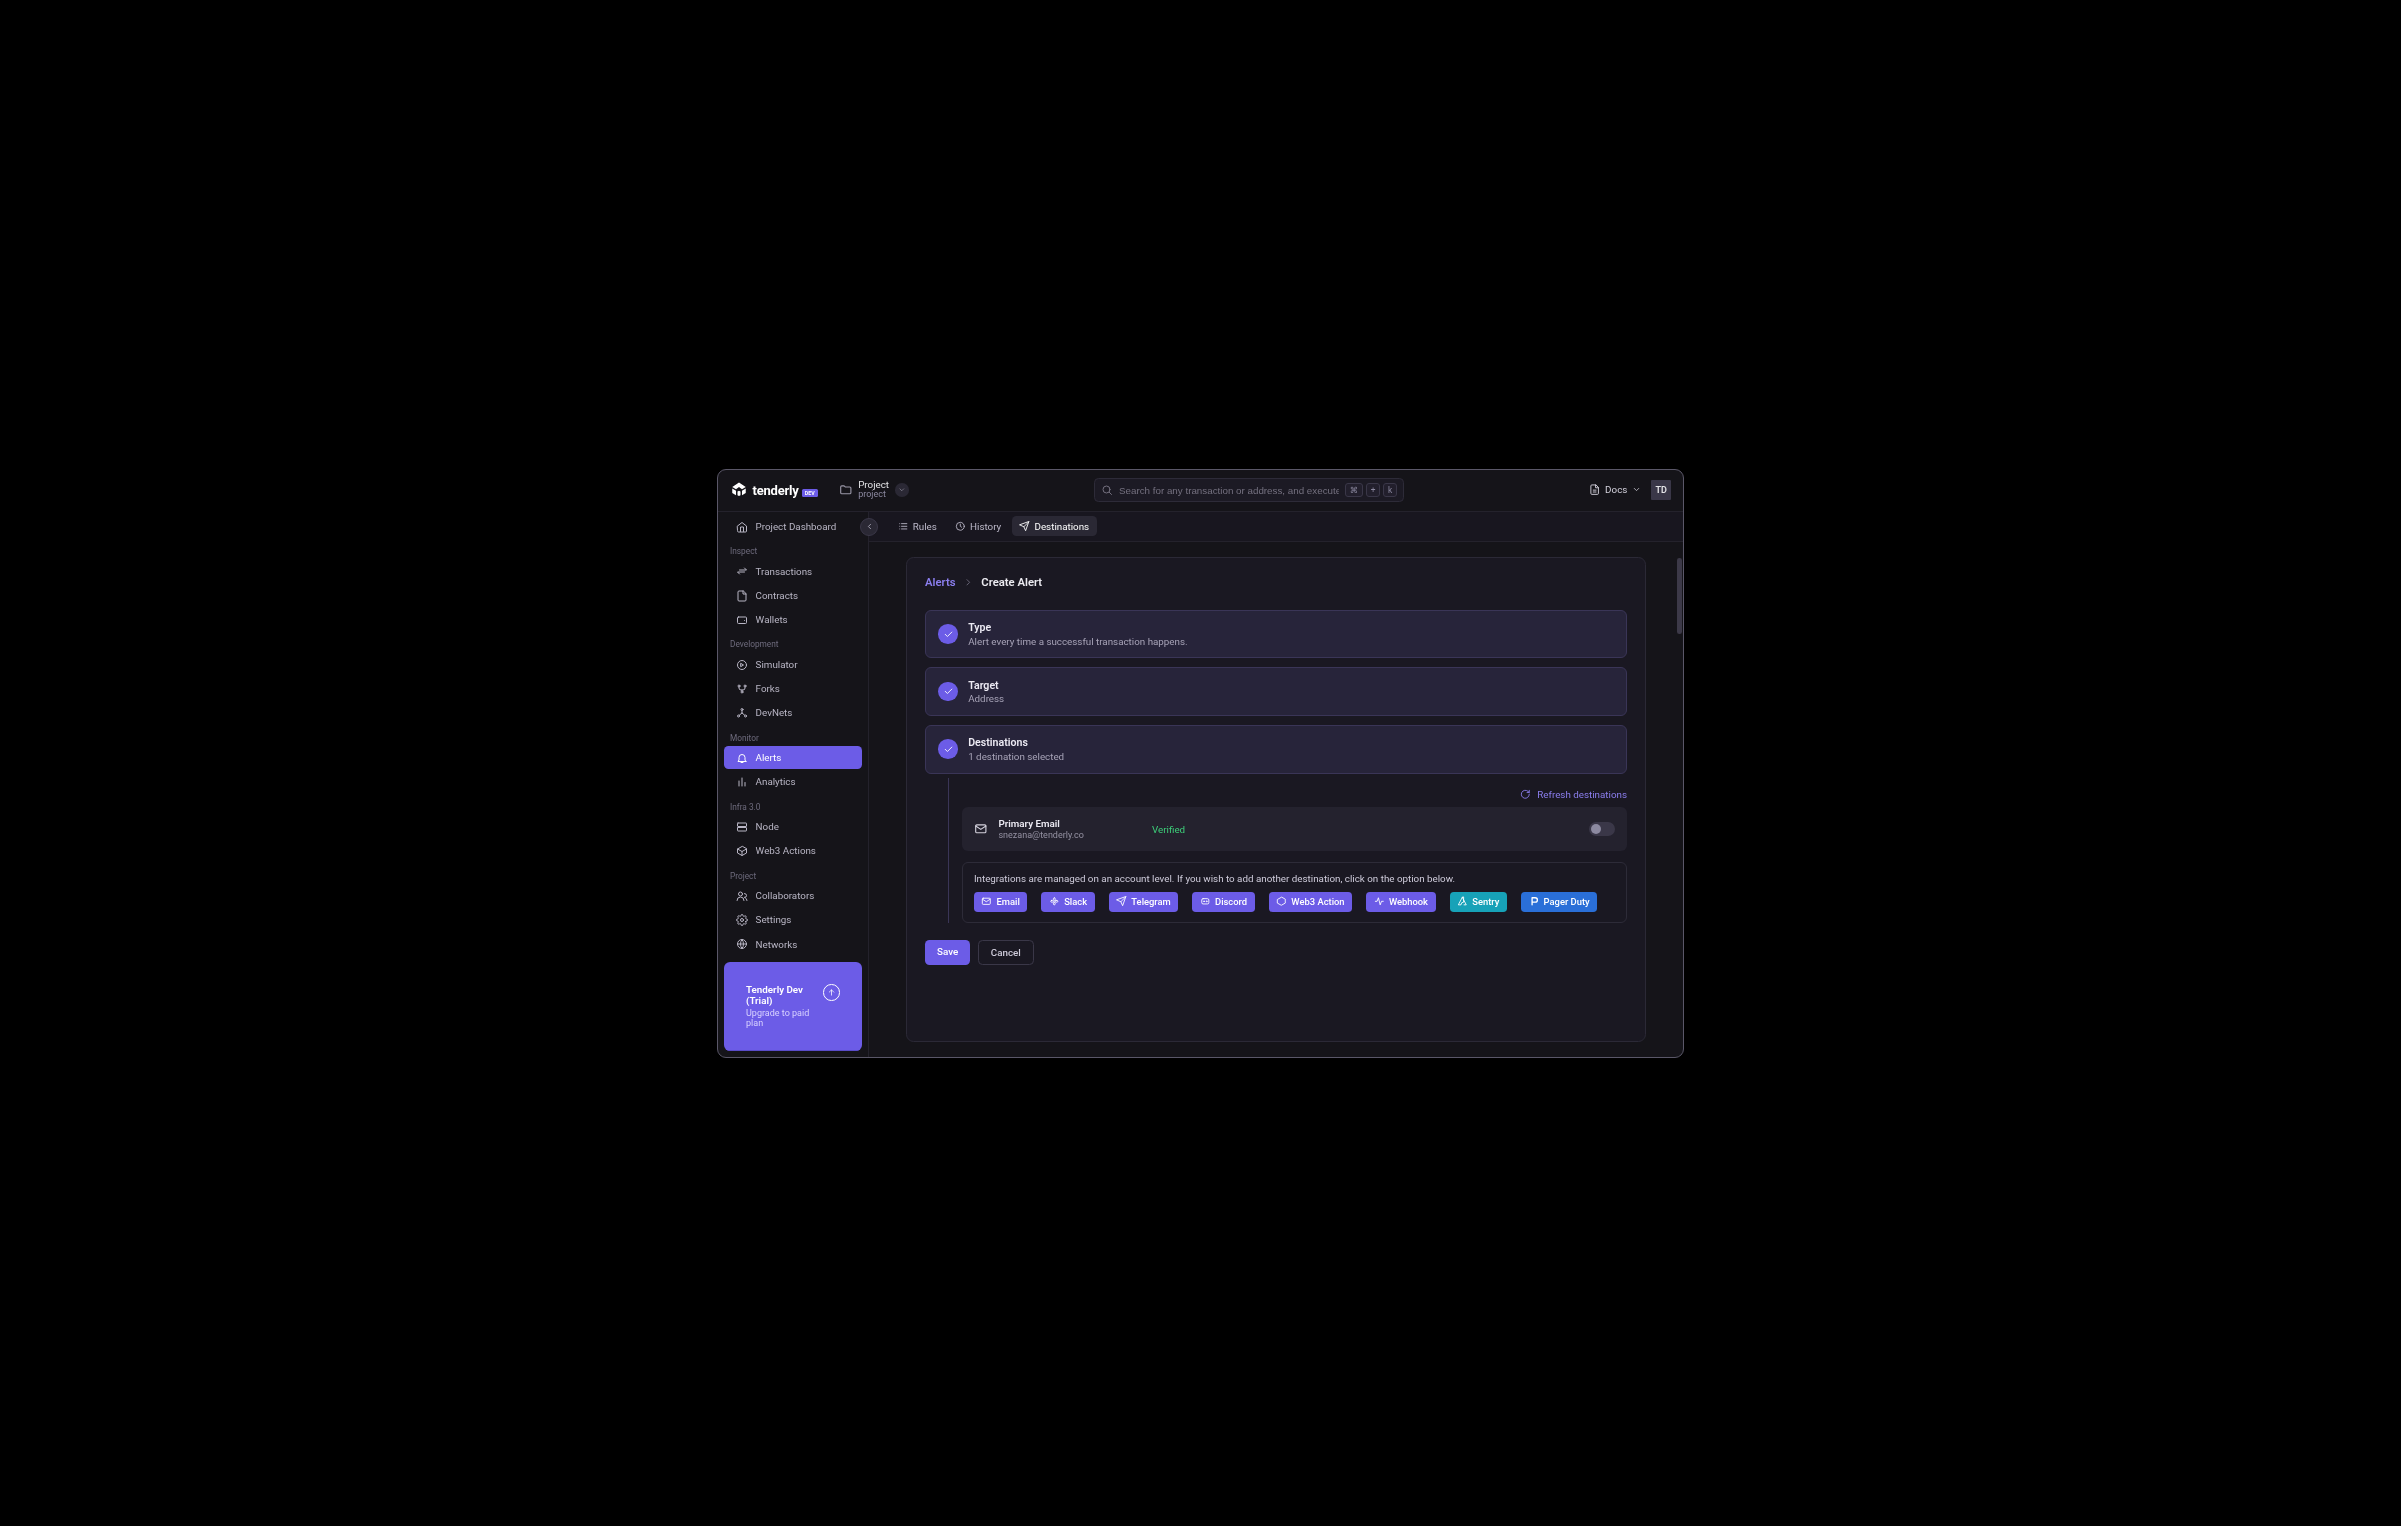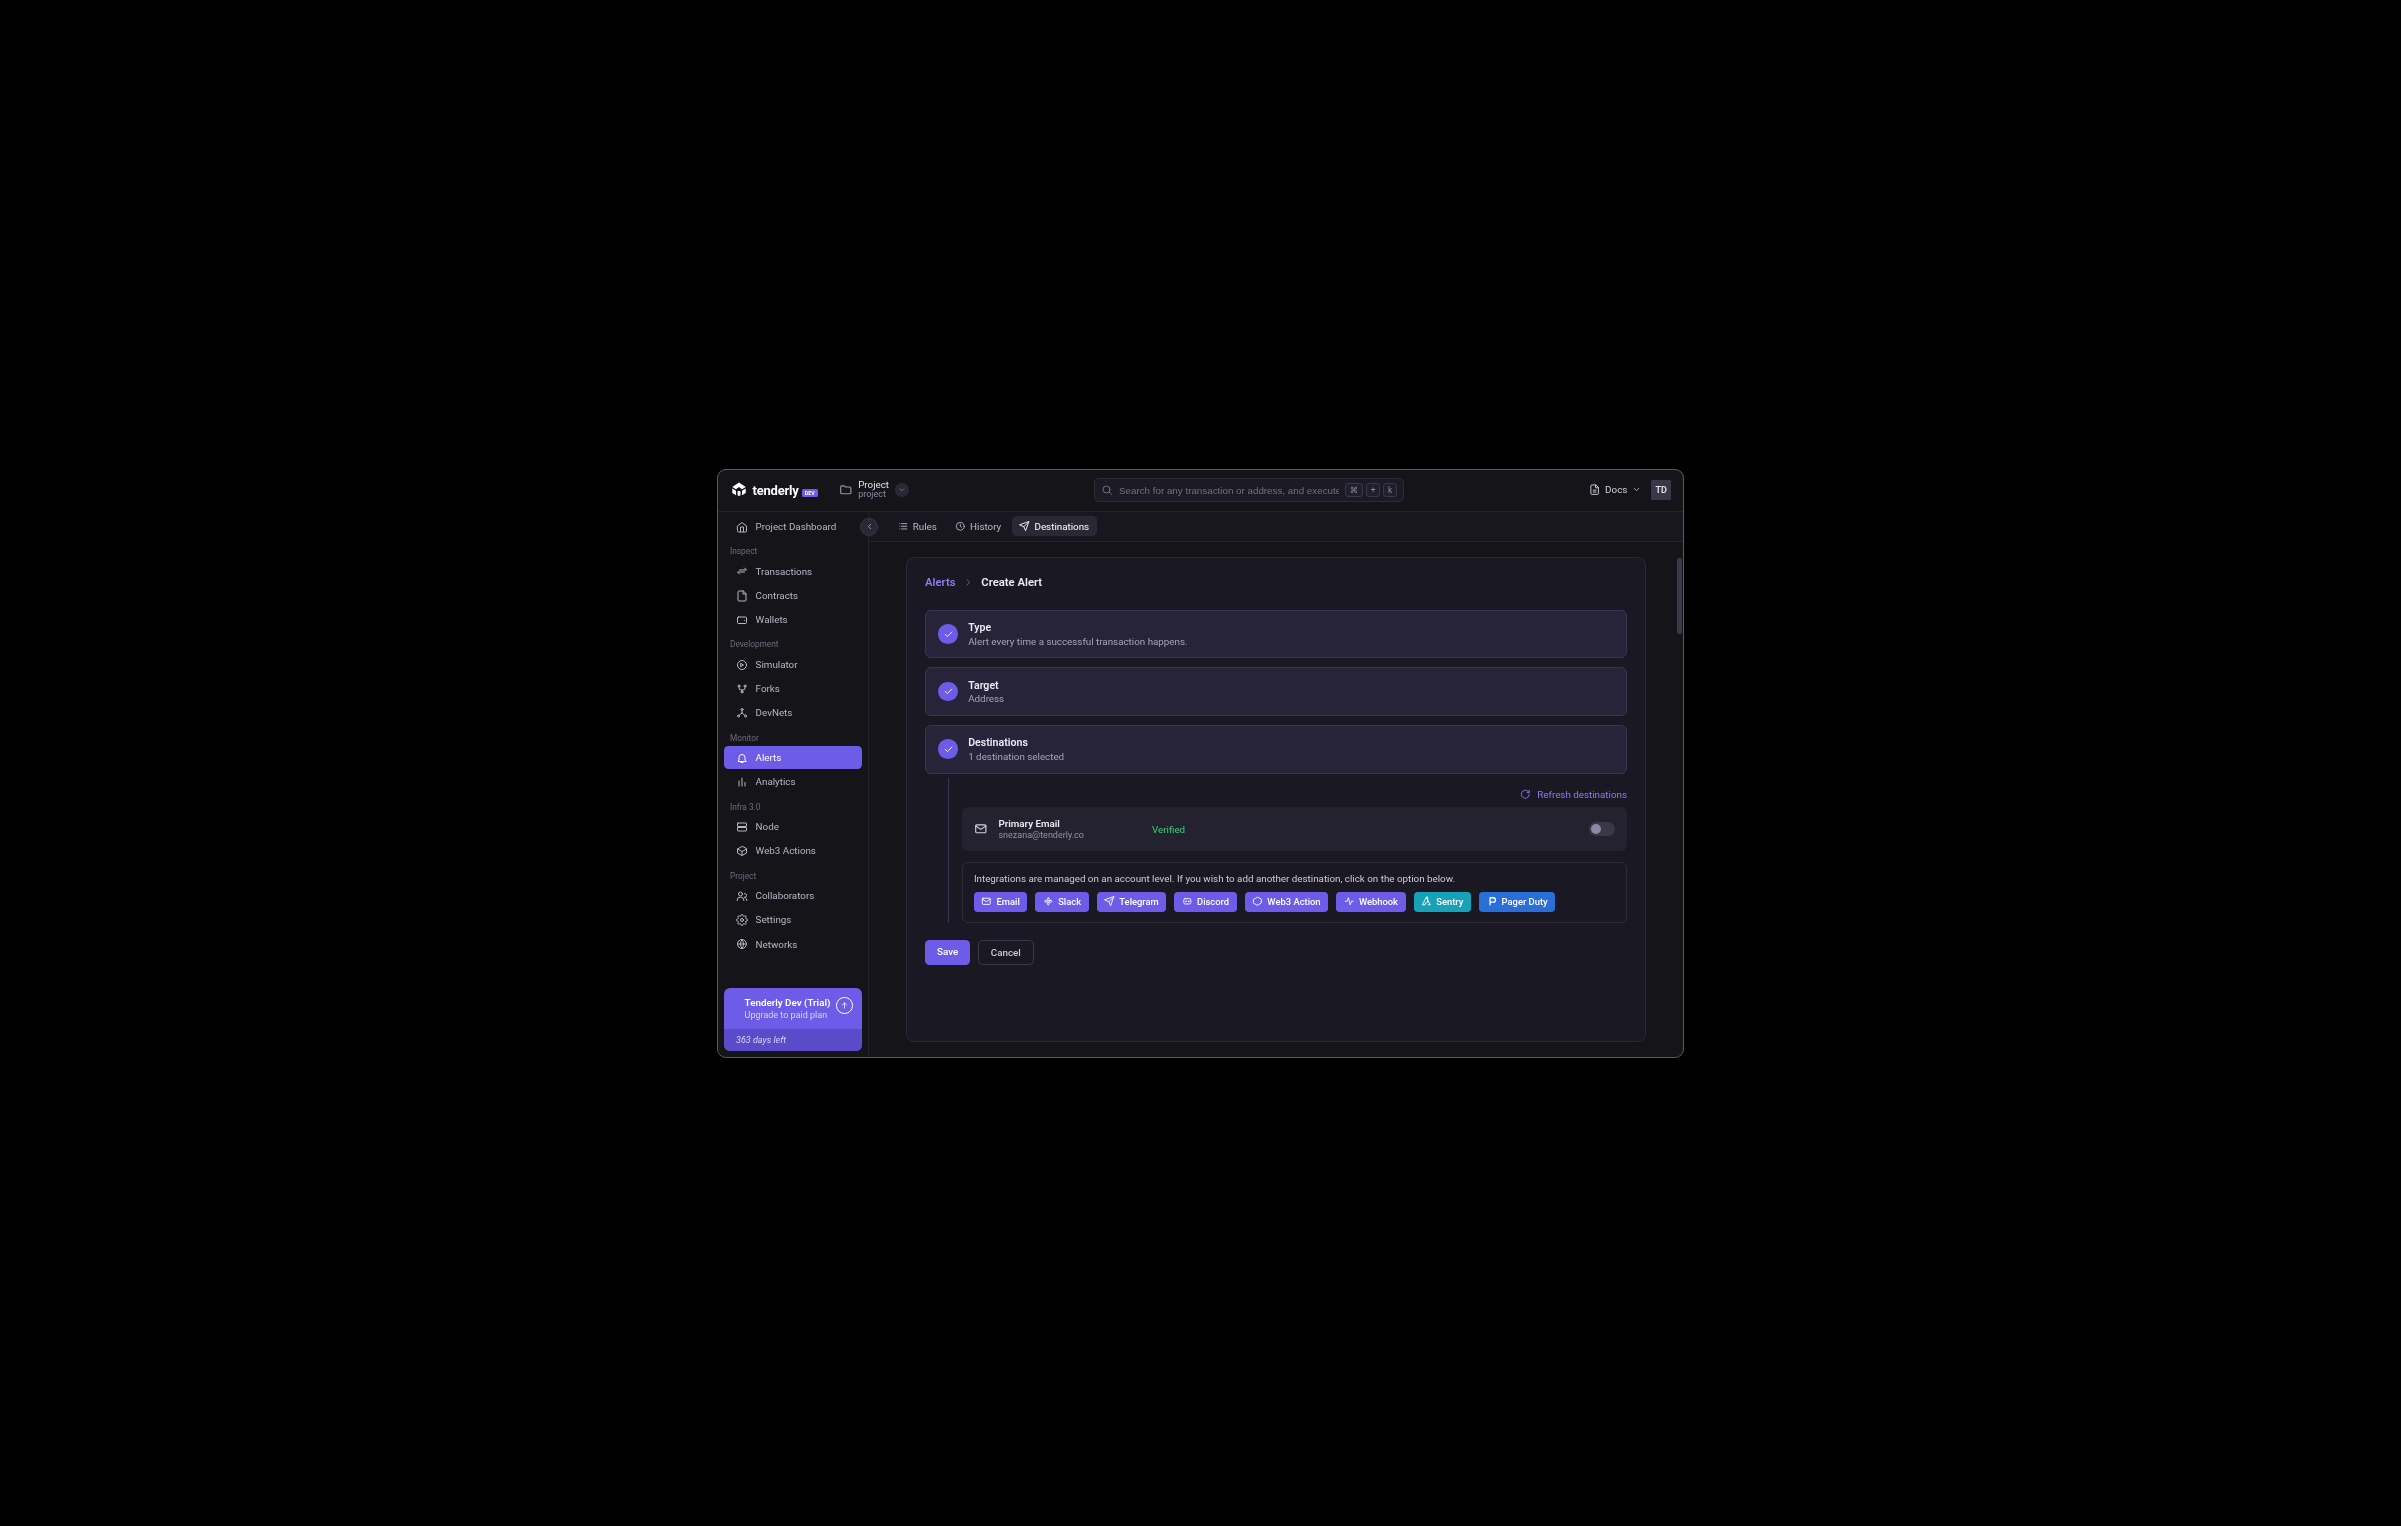--- a/index.html
+++ b/index.html
@@ -79,21 +79,21 @@
     padding:5.3px 12px; color:#b9b6c5; font-size:9.8px; cursor:pointer;
     border-radius:4.5px; margin:0.8px 6px;
   }
   .side-item.active { background:#6c5ce7; color:#fff; }
   .side-item svg { width:12px; height:12px; stroke:currentColor; flex-shrink:0; }
   .side-filler { flex:1; }
   .upgrade-card {
     margin:6px; border-radius:6px; overflow:hidden;
     background:#6c5ce7; color:#fff;
   }
-  .upgrade-top { padding:9px; display:flex; align-items:flex-start; justify-content:flex-end; gap:6px; }
+  .upgrade-top { padding:22px; display:flex; align-items:flex-start; justify-content:flex-end; gap:6px; }
   .upgrade-top .t1 { font-weight:600; font-size:9.8px; }
   .upgrade-top .t2 { font-size:9px; color:#d8d2ff; margin-top:1.5px; }
   .upgrade-bot { background:#5a4cc9; padding:6px 12px; font-size:9px; font-style:italic; color:#d8d2ff; }
   .circle-up { width:16.6px; height:16.6px; border:1.5px solid #fff; border-radius:50%; display:flex; align-items:center; justify-content:center; flex-shrink:0; }
   .circle-up svg { width:9px; height:9px; stroke:#fff; }
 
   .main { flex:1; display:flex; flex-direction:column; min-width:0; position:relative;}
   .tabs-row {
     height:30px; display:flex; align-items:center; padding-left:6px; border-bottom:0.8px solid #24222c;
     background:#18161f;
@@ -172,21 +172,21 @@
   }
   .icon-btn svg { width:10.6px; height:10.6px; }
   .icon-btn.ext svg { stroke:#8b7eee; }
   .icon-btn.del { border-color:#4a2a30; }
   .icon-btn.del svg { stroke:#e0556b; }
 
   .integrations {
     margin-top:10.6px; border:0.8px solid #2d2b38; border-radius:6px; padding:10.6px;
   }
   .integrations .msg { font-size:9.8px; color:#cfccdb; margin-bottom:7.6px; }
-  .int-row { display:flex; flex-wrap:wrap; gap:8px; }
+  .int-row { display:flex; flex-wrap:wrap; gap:14px; }
   .int-btn {
     display:flex; align-items:center; gap:4.5px; padding:4.5px 7.6px; border-radius:3.8px;
     font-size:9.4px; cursor:pointer; color:#fff; font-weight:500;
   }
   .int-btn svg { width:10.6px; height:10.6px; }
   .c-purple { background:#6c5ce7; }
   .c-teal { background:#17a2b8; }
   .c-blue { background:#2a6fd8; }
   .int-btn.c-purple svg, .int-btn.c-teal svg, .int-btn.c-blue svg { stroke:#fff; fill:none; }
 

